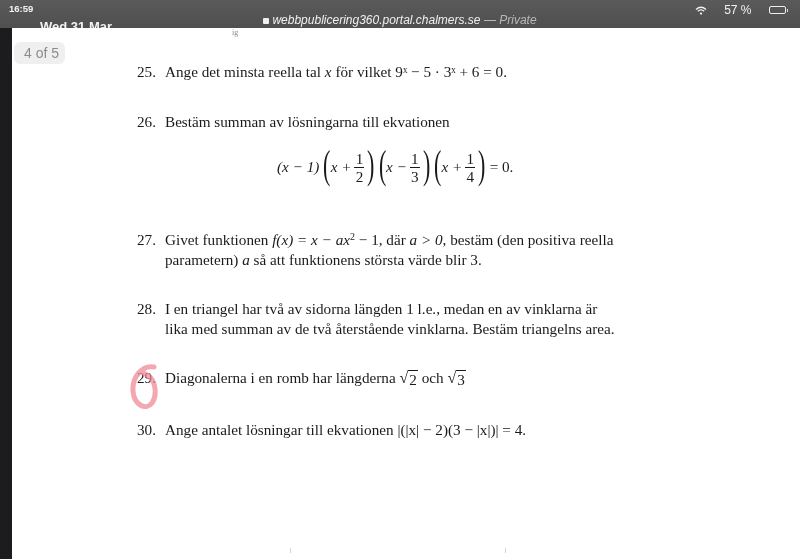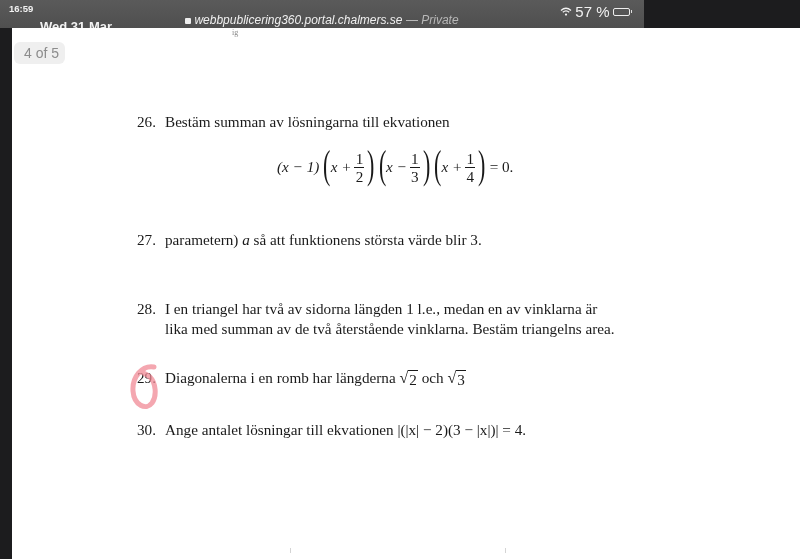--- a/index.html
+++ b/index.html
@@ -1,26 +1,26 @@
 <!DOCTYPE html>
 <html><head>
 <meta charset="utf-8">
 <style>
   * { box-sizing: border-box; margin: 0; padding: 0; }
   html, body { width: 800px; height: 559px; overflow: hidden; background: #1c1c1e; }
   body { position: relative; font-family: "Liberation Serif", "DejaVu Serif", serif; }
 
   .status-bar {
-    position: absolute; left: 0; top: 0; width: 644px; height: 28px;
+    position: absolute; left: 0; top: 0; width: 800px; height: 28px;
     background: linear-gradient(#5a5a5a, #4f4f4f);
     color: #f2f2f2; font-family: "Liberation Sans", sans-serif;
   }
   .status-time { position: absolute; left: 9px; top: 3px; font-size: 9.5px; font-weight: bold; }
   .status-date { position: absolute; left: 40px; top: 19px; font-size: 13px; font-weight: bold; }
-  .status-right { position: absolute; right: 12px; top: 3px; font-size: 15px; display: flex; align-items: center; gap: 3px; }
+  .status-right { position: absolute; right: 12px; top: 3px; font-size: 12px; display: flex; align-items: center; gap: 17px; }
   .wifi-icon { width: 12px; height: 9px; display: inline-block; }
   .battery-icon { display: inline-flex; align-items: center; }
   .battery-body { width: 17px; height: 8px; border: 1px solid #eee; border-radius: 2px; position: relative; padding: 1px; }
   .battery-fill { height: 100%; background: #fff; border-radius: 1px; }
   .battery-tip { width: 1.5px; height: 3px; background: #ddd; margin-left: 1px; }
   .url-bar {
     position: absolute; left: 0; right: 0; top: 13px; text-align: center;
     font-size: 12px; color: #f0f0f0; font-style: italic;
   }
   .lock-icon { display: inline-block; width: 6px; height: 6px; background: #eee; border-radius: 1px; margin-right: 3px; position: relative; top: 0px; }
@@ -84,20 +84,26 @@
   </div>
 </div>
 
 <div class="left-rail"></div>
 <div class="right-rail"></div>
 
 <div class="page">
   <span class="top-residue">ig</span>
   <div class="page-indicator">4 of 5</div>
 
+  <div class="problem" style="top:34px">
+    <span class="num">25.</span>
+    <div class="body">
+      <span>Ange det minsta reella tal </span><span class="math-i">x</span><span> för vilket </span><span>9ˣ − 5 · 3ˣ + 6 = 0.</span>
+    </div>
+  </div>
 
   <div class="problem" style="top:84px">
     <span class="num">26.</span>
     <div class="body">Bestäm summan av lösningarna till ekvationen</div>
   </div>
   <div class="display-eq">
     <span class="math-i">(x − 1)</span>
     <span style="width:4px"></span>
     <span class="big-paren">(</span>
       <span class="math-i">x +</span>
@@ -125,20 +131,21 @@
         <span>4</span>
       </span>
       <span class="big-paren">)</span>
     <span style="width:4px"></span>
     <span>= 0.</span>
   </div>
 
   <div class="problem" style="top:202px">
     <span class="num">27.</span>
     <div class="body" style="width:540px">
+      <div><span>Givet funktionen </span><span class="math-i">f(x) = x − ax</span><sup>2</sup><span> − 1</span><span>, där </span><span class="math-i">a &gt; 0</span><span>, bestäm (den positiva reella</span></div>
       <div><span>parametern) </span><span class="math-i">a</span><span> så att funktionens största värde blir 3.</span></div>
     </div>
   </div>
 
   <div class="problem" style="top:271px">
     <span class="num">28.</span>
     <div class="body" style="width:540px">
       <div>I en triangel har två av sidorna längden 1 l.e., medan en av vinklarna är</div>
       <div>lika med summan av de två återstående vinklarna. Bestäm triangelns area.</div>
     </div>

